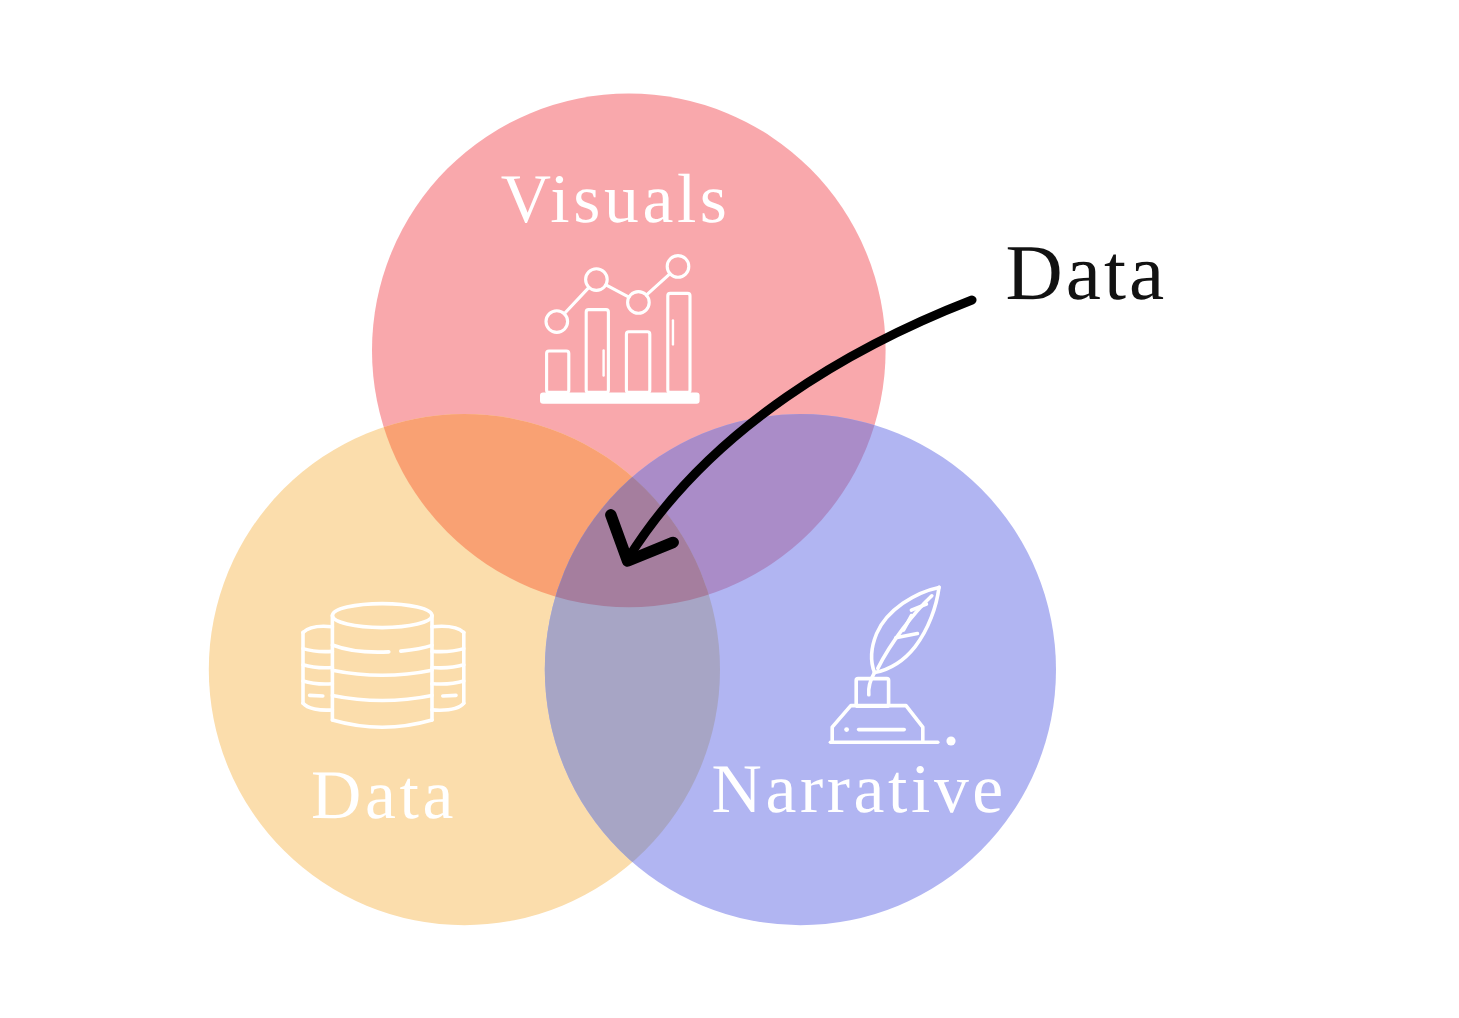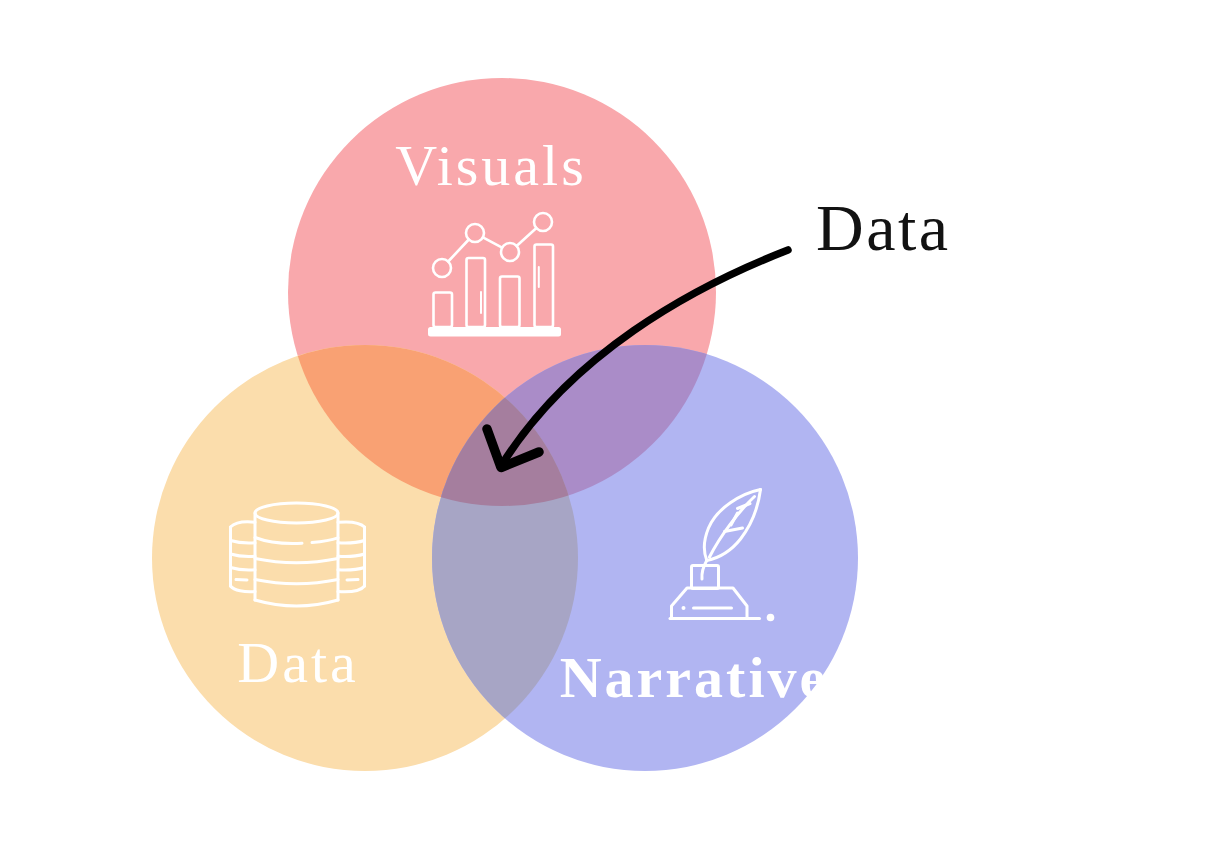--- a/index.html
+++ b/index.html
@@ -3,35 +3,36 @@
 <meta charset="utf-8">
 <style>
   html, body { margin: 0; padding: 0; background: #ffffff; }
   .stage {
     position: relative;
     width: 1016px;
     height: 848px;
     background: #ffffff;
     overflow: hidden;
     font-family: "Liberation Serif", "DejaVu Serif", serif;
+    margin-left: 22px;
   }
   .stage svg.venn { position: absolute; left: 0; top: 0; }
   .circle-label {
     position: absolute;
     color: #ffffff;
     font-size: 58px;
     font-weight: 400;
     letter-spacing: 3px;
     line-height: 1;
     white-space: nowrap;
     transform: translateX(-50%);
   }
   .label-visuals   { left: 491px; top: 137px; }
   .label-data      { left: 298px; top: 634px; }
-  .label-narrative { left: 694px; top: 649px; font-weight: bold; }
+  .label-narrative { left: 694px; top: 629px; }
   .annotation {
     position: absolute;
     left: 816px;
     top: 204px;
     color: #121212;
     font-size: 66px;
     line-height: 48px;
     letter-spacing: 2.5px;
     white-space: nowrap;
   }

